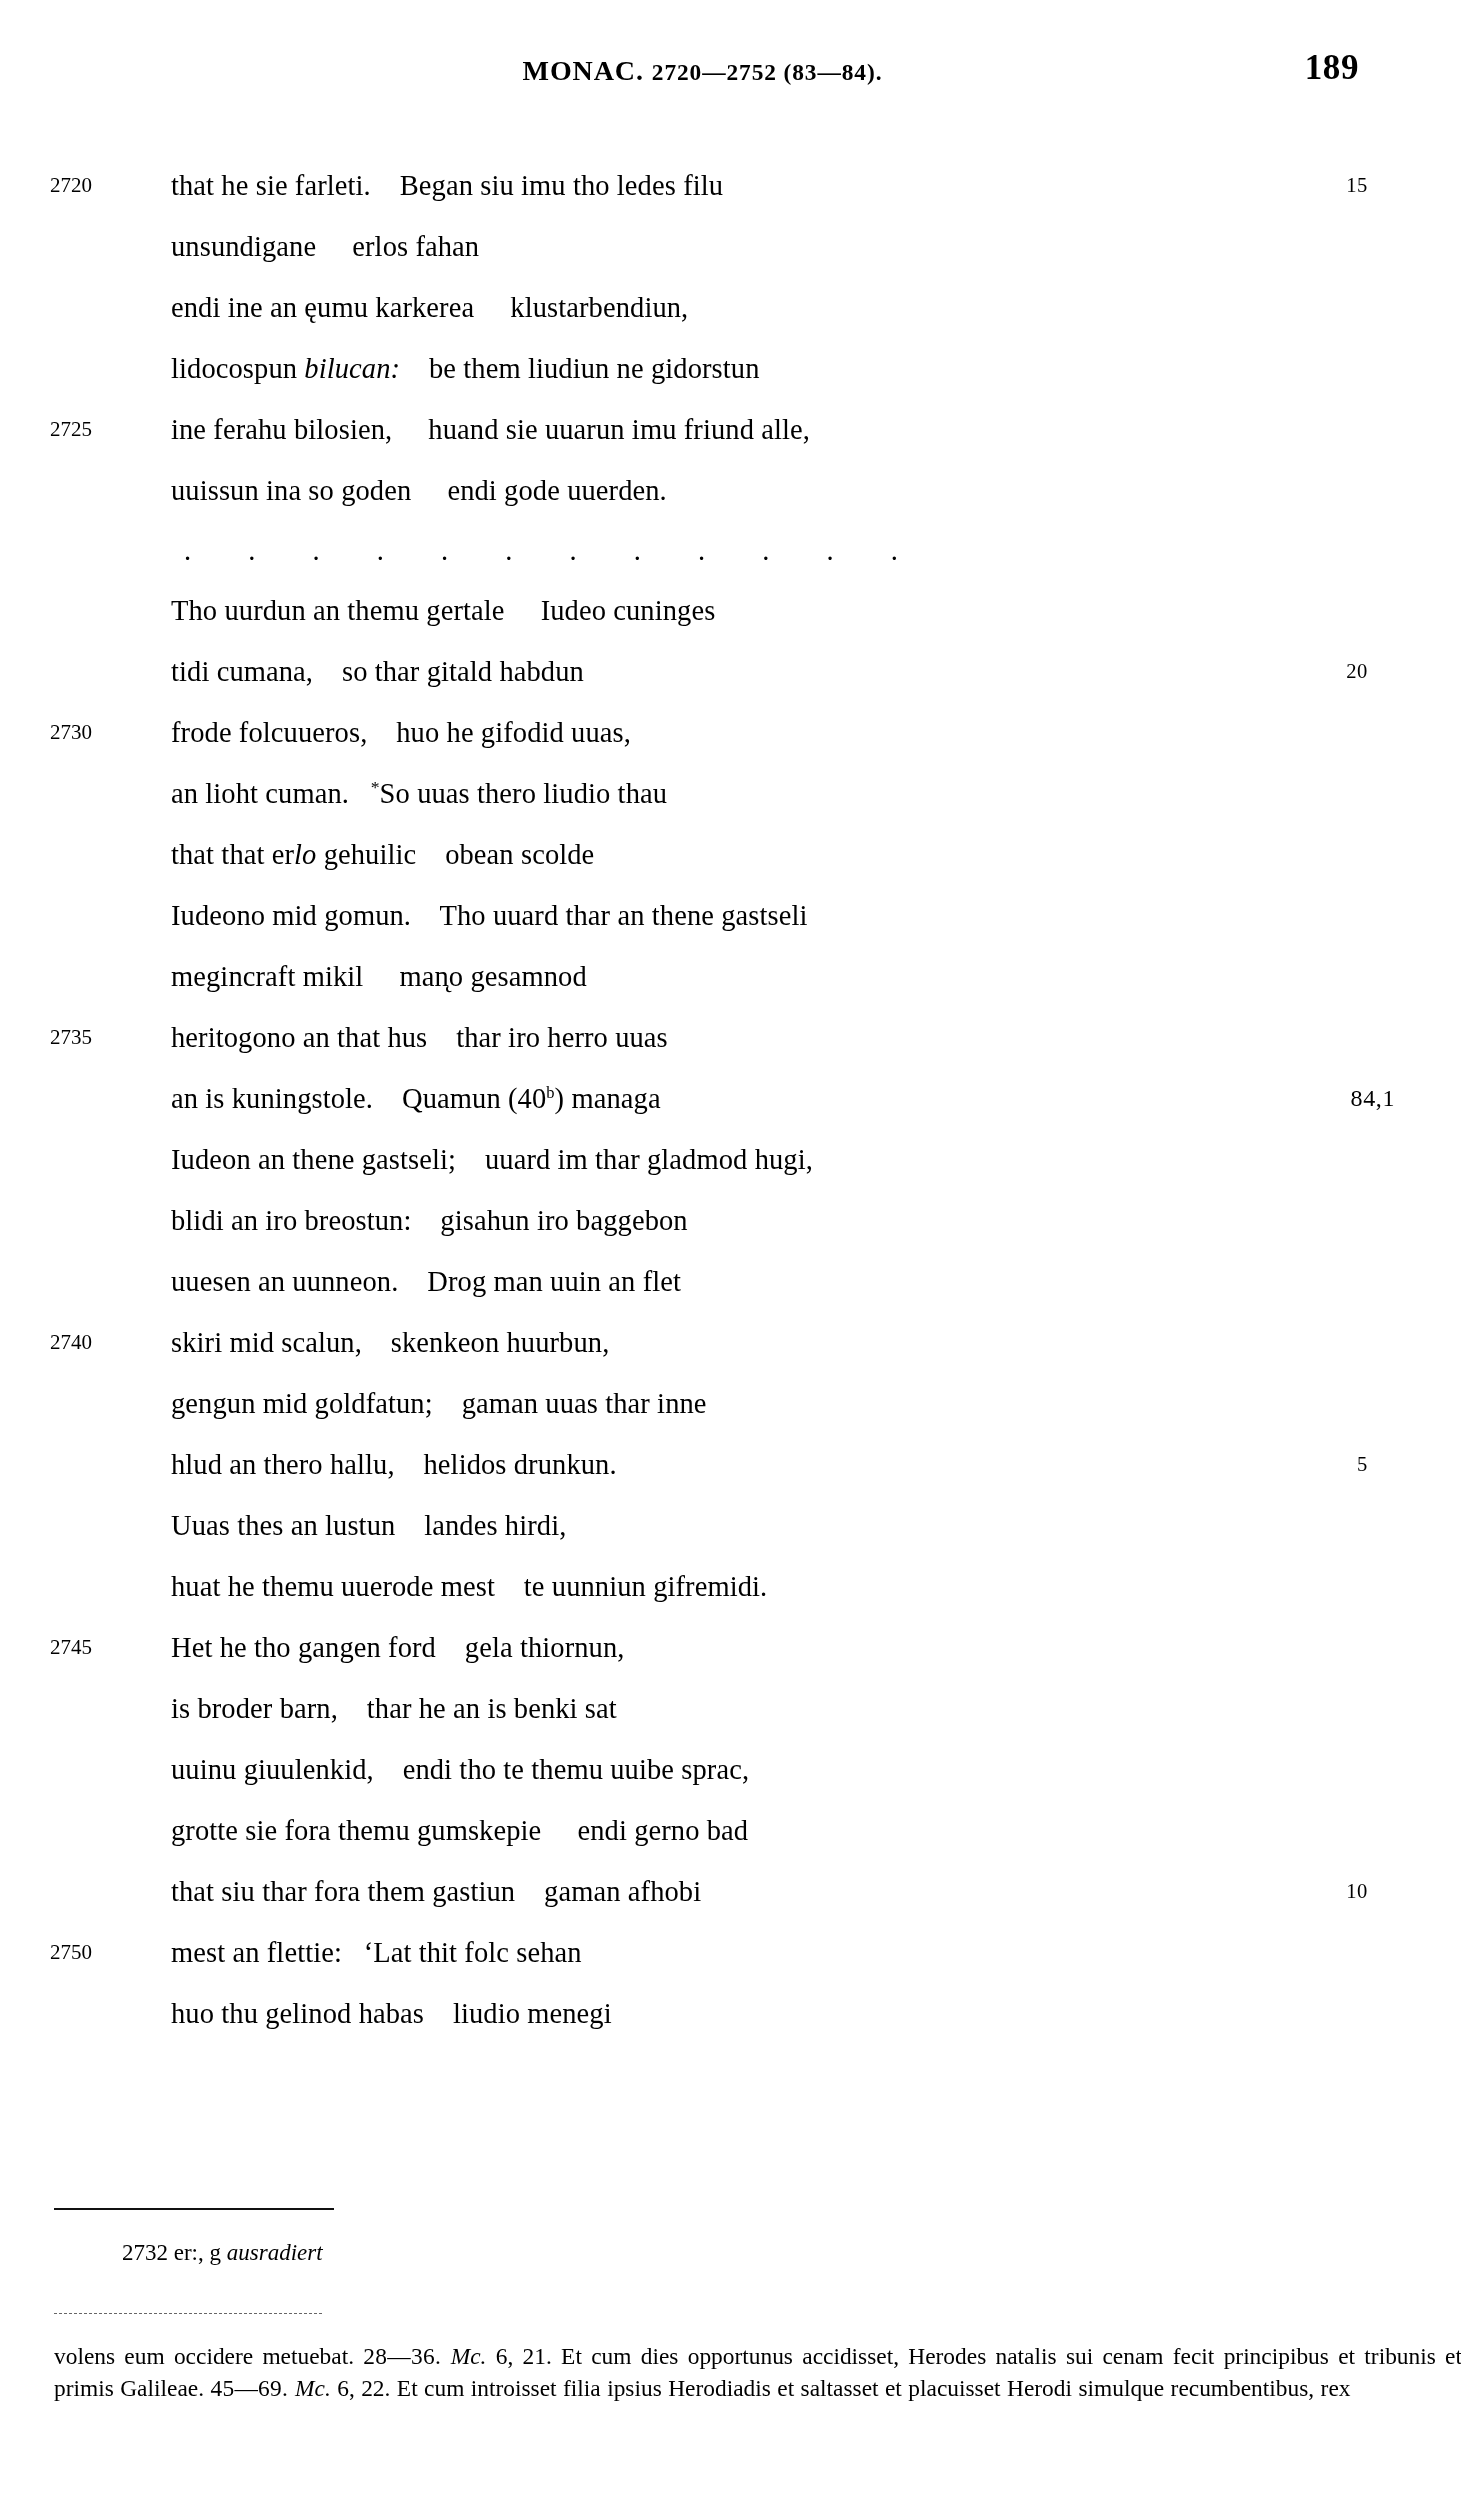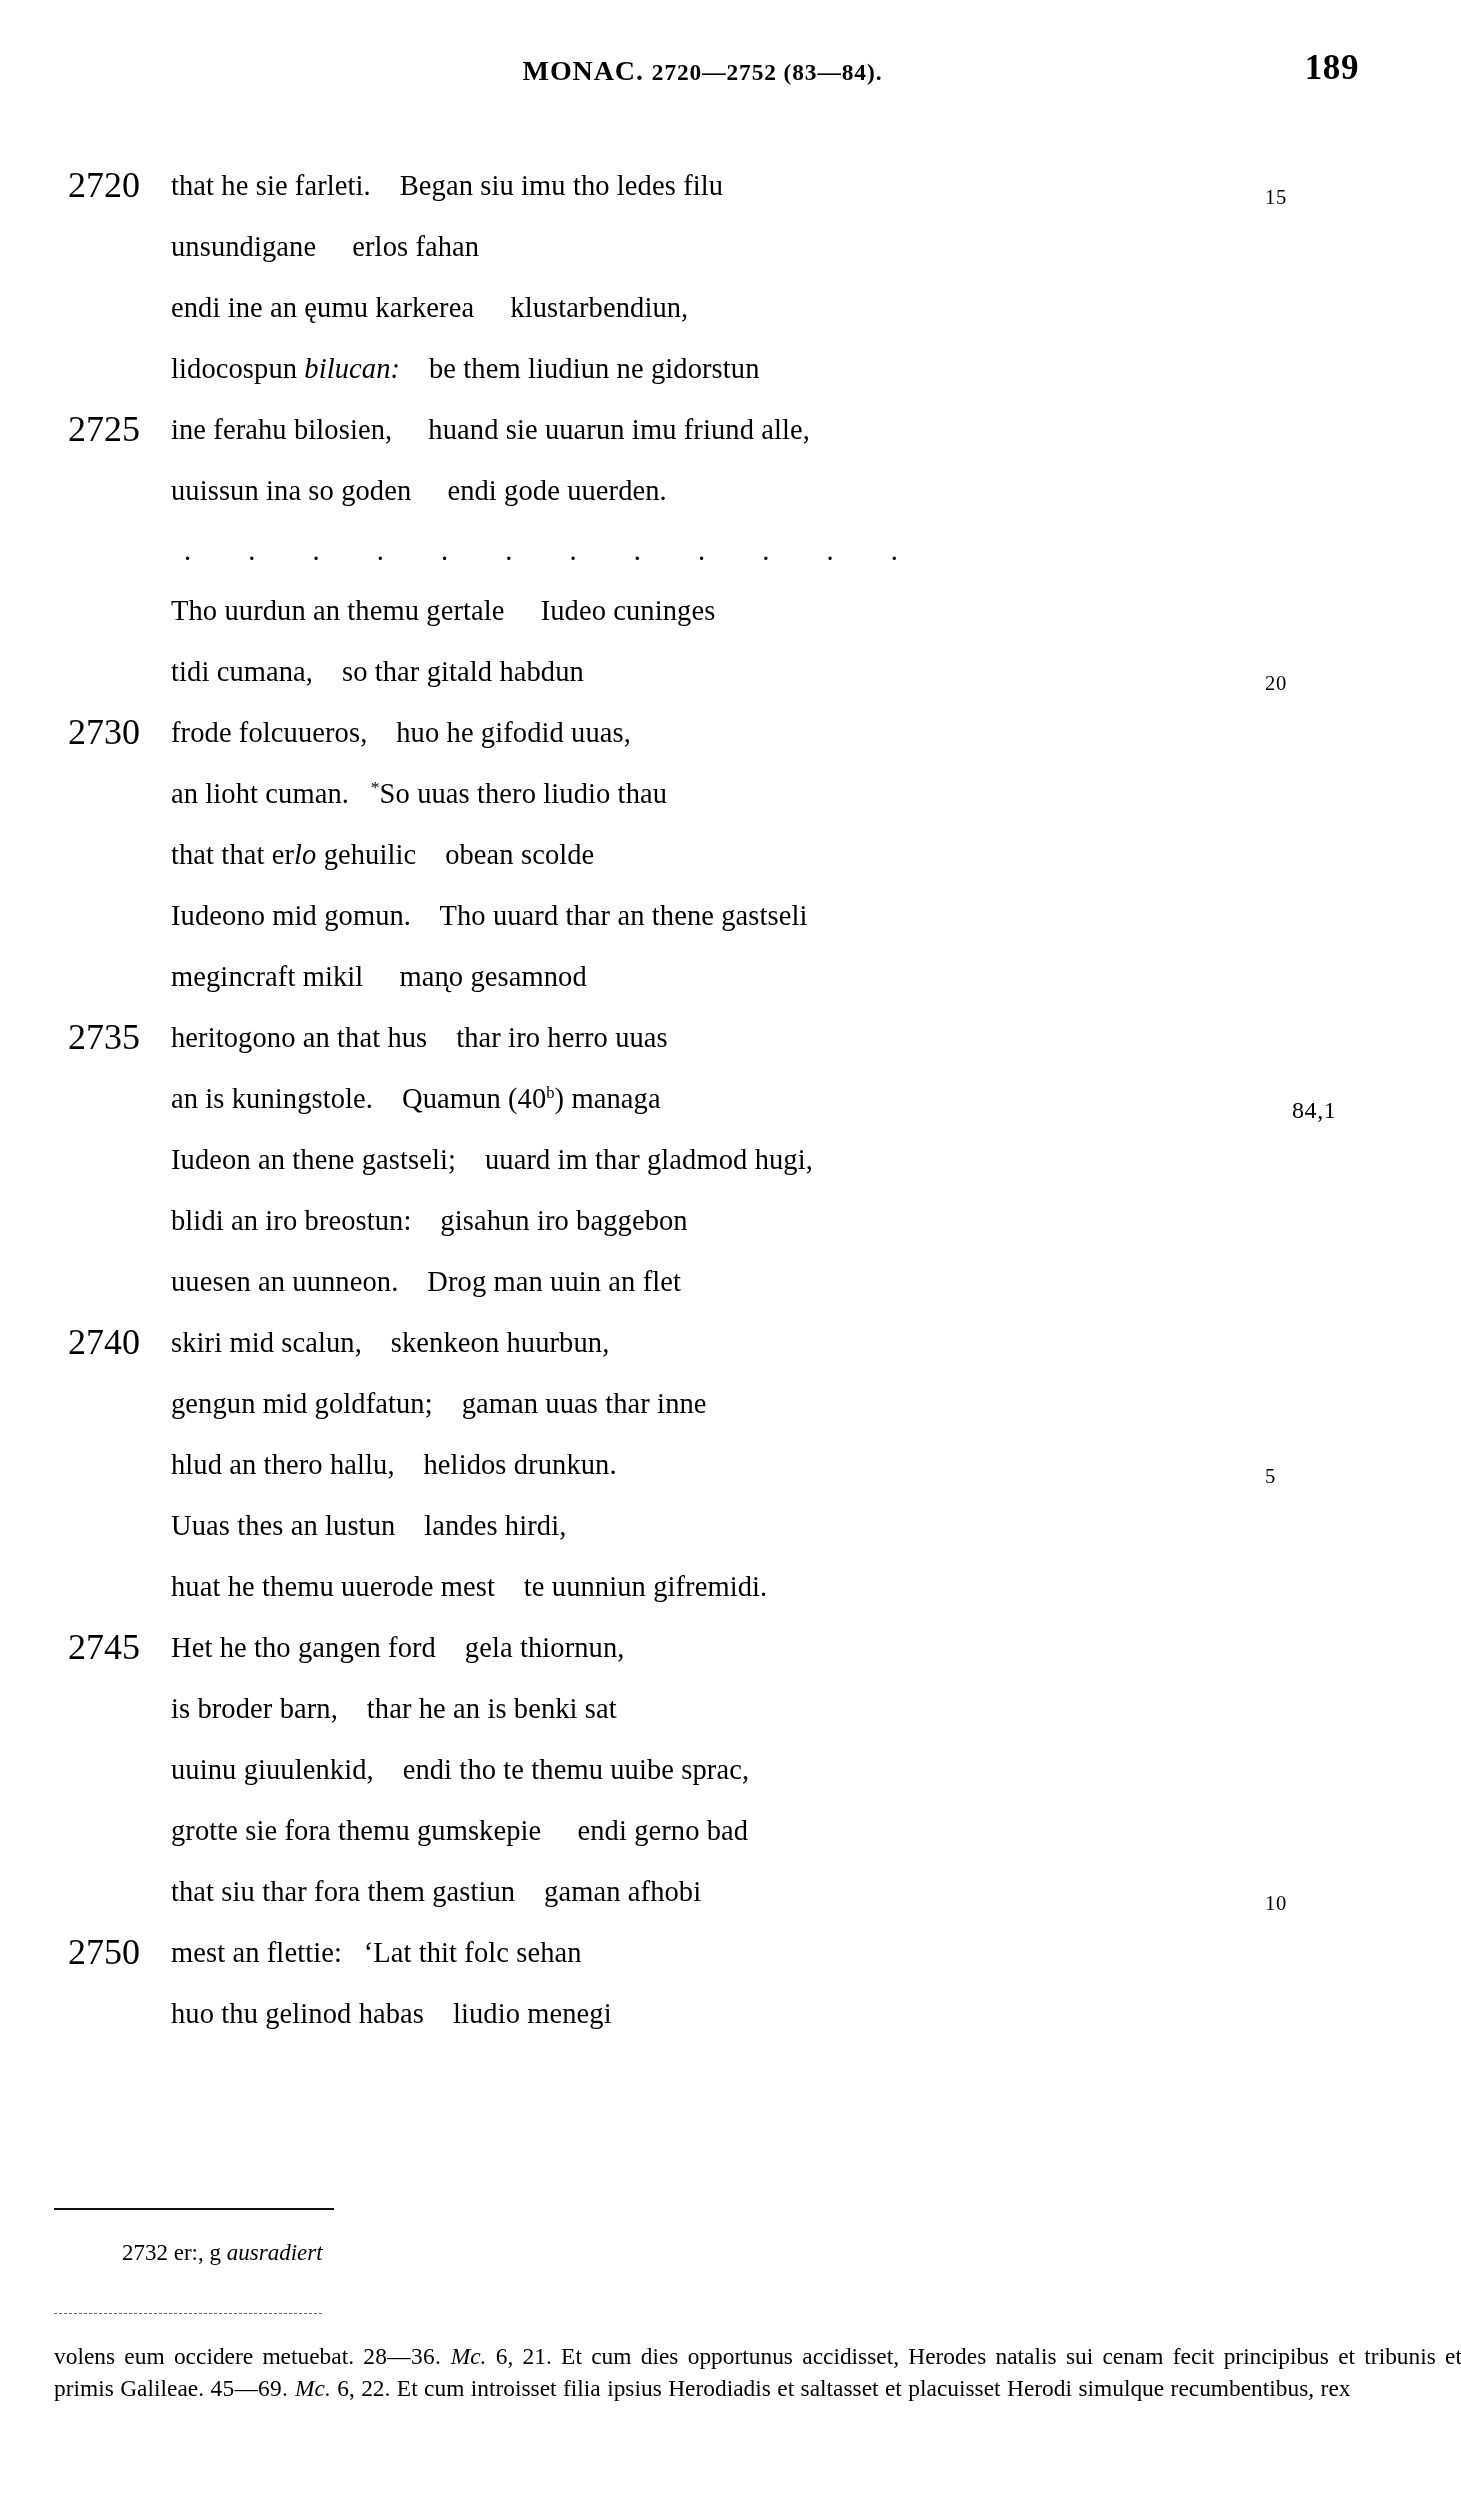--- a/index.html
+++ b/index.html
@@ -64,43 +64,44 @@
   .verse-line {
     position: relative;
     height: 61px;
     line-height: 61px;
     white-space: pre;
     font-size: 28.5px;
   }
 
   .lineno {
     position: absolute;
-    left: 44px;
+    left: 50px;
     top: 0;
     width: 120px;
-    text-align: center;
-    font-size: 36px;
+    text-align: left;
+    font-size: 21px;
     letter-spacing: 0px;
   }
 
   .verse-text {
     position: absolute;
     left: 171px;
     top: 0;
     white-space: pre;
     font-size: 28.5px;
     letter-spacing: 0.1px;
   }
 
   .marginal {
     position: absolute;
     right: 94px;
-    top: 12px;
+    top: 0;
     font-size: 20.6px;
     letter-spacing: 0.6px;
+    text-align: right;
     width: 103px;
   }
   .marginal.wide {
     font-size: 24px;
     right: 67px;
   }
 
   .verse-text i {
     font-style: italic;
   }

